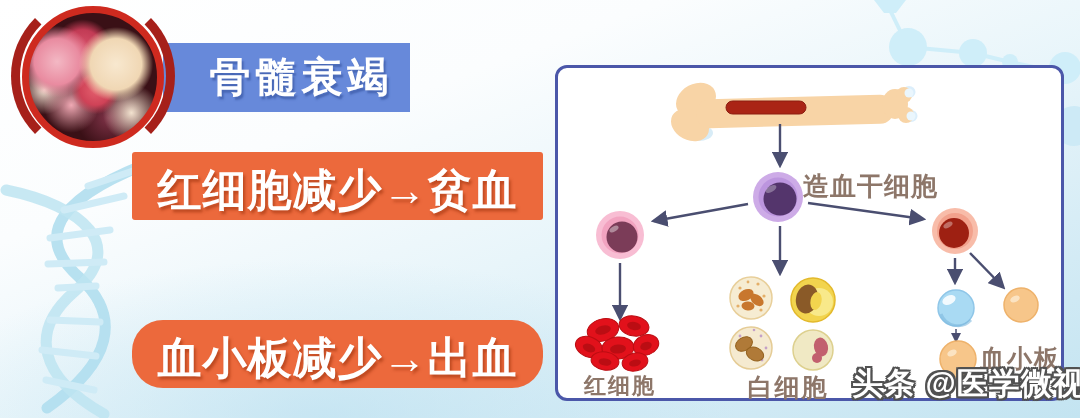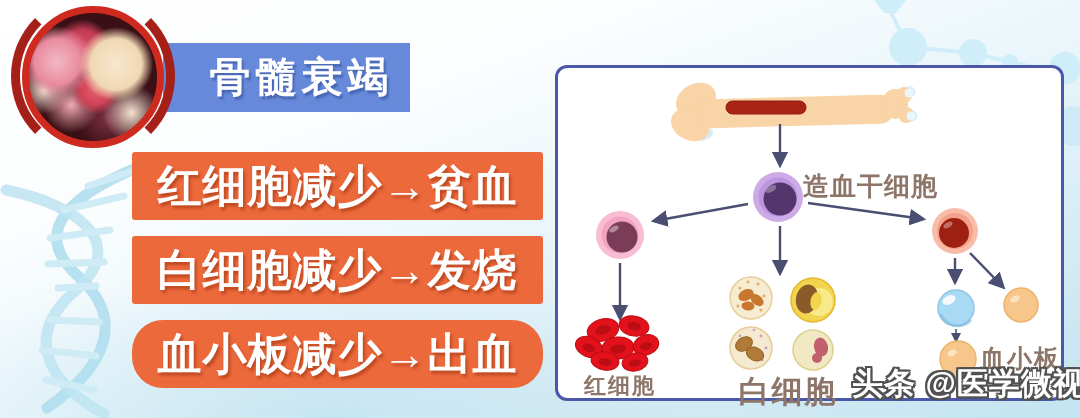--- a/index.html
+++ b/index.html
@@ -49,37 +49,37 @@
       radial-gradient(circle at 33% 72%,#f0a9b4 0%,rgba(240,169,180,0) 22%),
       radial-gradient(circle at 80% 78%,#f3e3d0 0%,rgba(243,227,208,0) 20%),
       radial-gradient(circle at 62% 82%,#7e3247 0%,rgba(126,50,71,0) 24%),
       radial-gradient(circle at 12% 60%,#f7e6d6 0%,rgba(247,230,214,0) 18%),
       #3a1016;
   }
   
   .bar{
     position:absolute;left:132px;width:411px;height:68px;z-index:5;
     background:#ec693c;border-radius:3px;
-    display:flex;align-items:center;justify-content:center;
+    display:flex;align-items:flex-end;justify-content:center;
   }
   .bar span{
     color:#ffffff;font-size:44px;font-weight:900;letter-spacing:1px;white-space:nowrap;
     text-shadow:2px 3px 3px rgba(150,45,10,.55);
   }
   .bar1{top:152px;} .bar2{top:236px;} .bar3{top:320px;border-radius:31px;}
   
   .panel{
     position:absolute;left:555px;top:65px;width:509px;height:336px;z-index:5;
     background:#ffffff;border:3px solid #4b57a9;border-radius:12px;box-sizing:border-box;
   }
   .panel svg{position:absolute;left:0;top:0;}
   .lbl{position:absolute;font-weight:700;color:#8d7669;white-space:nowrap;z-index:7;}
   .lbl-stem{left:245px;top:101px;font-size:26px;letter-spacing:1px;}
   .lbl-rbc{left:0px;top:303px;width:124px;text-align:center;font-size:22px;letter-spacing:2px;}
-  .lbl-wbc{left:178px;top:303px;width:104px;text-align:center;font-size:31px;letter-spacing:2px;}
+  .lbl-wbc{left:178px;top:303px;width:104px;text-align:center;font-size:25px;letter-spacing:2px;}
   .lbl-plt{left:422px;top:274px;font-size:25px;letter-spacing:2px;}
   
   .watermark{
     position:absolute;left:852px;top:363px;z-index:30;
     color:#ffffff;font-size:31px;font-weight:700;letter-spacing:1px;white-space:nowrap;
     text-shadow:-2px -2px 0 #515151,2px -2px 0 #515151,-2px 2px 0 #515151,2px 2px 0 #515151,
                  0 -2px 0 #515151,0 2px 0 #515151,-2px 0 0 #515151,2px 0 0 #515151;
   }
 </style>
 </head>
@@ -120,23 +120,20 @@
   <div class="edge-blob"></div>
 
   <div class="title-banner">
     <span>骨髓衰竭</span>
   </div>
   <div class="badge-arcs"></div>
   <div class="badge"></div>
 
   <div class="bar bar1">
     <span>红细胞减少→贫血</span>
-  </div>
-  <div class="bar bar2">
-    <span>白细胞减少→发烧</span>
   </div>
   <div class="bar bar3">
     <span>血小板减少→出血</span>
   </div>
 
   <div class="panel">
     <svg width="503" height="330" viewBox="0 0 503 330">
       <defs>
         <marker id="ah" viewBox="0 0 10 10" refX="8" refY="5" markerWidth="7" markerHeight="7" orient="auto-start-reverse">
           <path d="M0,0 L10,5 L0,10 z" fill="#4a4e70"></path>

